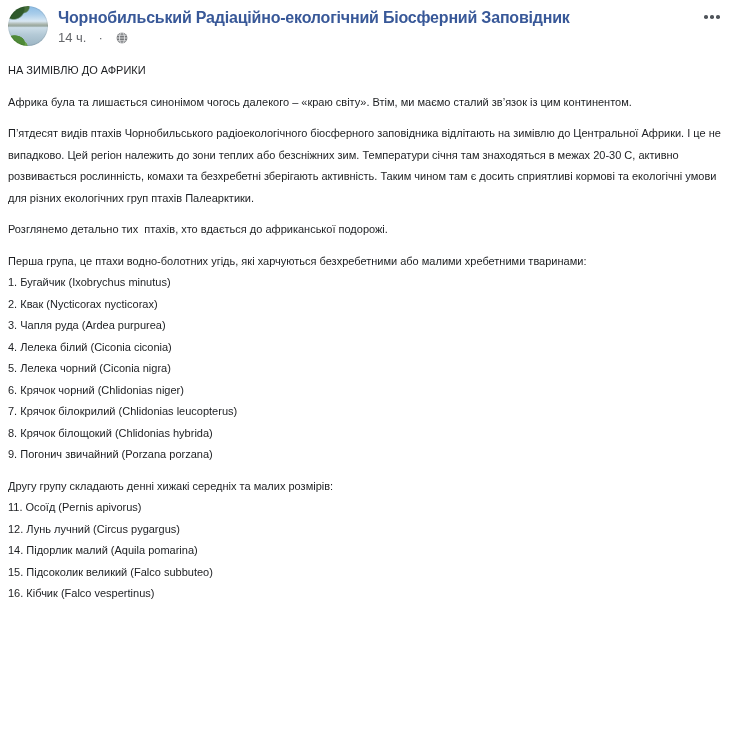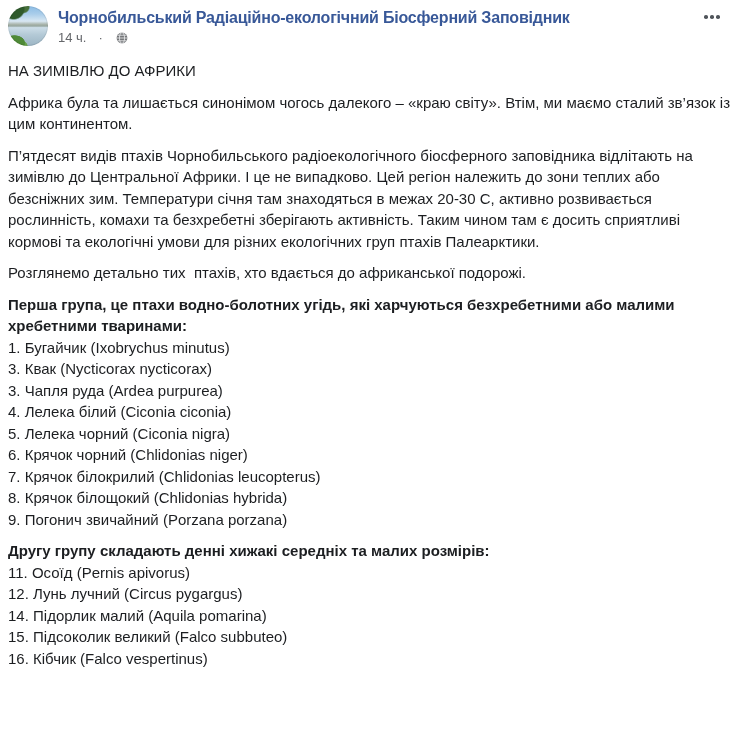--- a/index.html
+++ b/index.html
@@ -50,27 +50,27 @@
     background:transparent; border:0; cursor:pointer; border-radius:6px;
   }
   .more-btn i {
     width:3.6px; height:3.6px; border-radius:50%;
     background:#50555b; display:block;
   }
 
   
   .post-body {
     padding:14px 8px 0 8px;
-    font-size:15px; line-height:21.5px;
+    font-size:11px; line-height:21.5px;
     color:#1c1e21;
   }
   .post-body p { margin:0 0 10px 0; white-space:pre-wrap; }
   .bird-line { white-space:pre-wrap; }
   .bird-group { margin:0 0 10px 0; }
-  .bird-group p.group-intro { margin-bottom:0;font-weight:bold; }
+  .bird-group p.group-intro { margin-bottom:0; }
 </style>
 </head>
 <body>
 
 <div class="post">
 
   <div class="post-header">
     <div class="avatar" title=""></div>
     <div class="header-text">
       <a class="page-name" href="#">Чорнобильський Радіаційно-екологічний Біосферний Заповідник</a>
@@ -99,21 +99,21 @@
 
   <div class="post-body">
     <p>НА ЗИМІВЛЮ ДО АФРИКИ</p>
     <p>Африка була та лишається синонімом чогось далекого – «краю світу». Втім, ми маємо сталий зв’язок із цим континентом.</p>
     <p>П’ятдесят видів птахів Чорнобильського радіоекологічного біосферного заповідника відлітають на зимівлю до Центральної Африки. І це не випадково. Цей регіон належить до зони теплих або безсніжних зим. Температури січня там знаходяться в межах 20-30 С, активно розвивається рослинність, комахи та безхребетні зберігають активність. Таким чином там є досить сприятливі кормові та екологічні умови для різних екологічних груп птахів Палеарктики.</p>
     <p>Розглянемо детально тих  птахів, хто вдається до африканської подорожі.</p>
 
     <div class="bird-group">
       <p class="group-intro">Перша група, це птахи водно-болотних угідь, які харчуються безхребетними або малими хребетними тваринами:</p>
       <div class="bird-line">1. Бугайчик (Ixobrychus minutus)</div>
-      <div class="bird-line">3. Квак (Nycticorax nycticorax)</div>
+      <div class="bird-line">2. Квак (Nycticorax nycticorax)</div>
       <div class="bird-line">3. Чапля руда (Ardea purpurea)</div>
       <div class="bird-line">4. Лелека білий (Ciconia ciconia)</div>
       <div class="bird-line">5. Лелека чорний (Ciconia nigra)</div>
       <div class="bird-line">6. Крячок чорний (Chlidonias niger)</div>
       <div class="bird-line">7. Крячок білокрилий (Chlidonias leucopterus)</div>
       <div class="bird-line">8. Крячок білощокий (Chlidonias hybrida)</div>
       <div class="bird-line">9. Погонич звичайний (Porzana porzana)</div>
     </div>
 
     <div class="bird-group">

